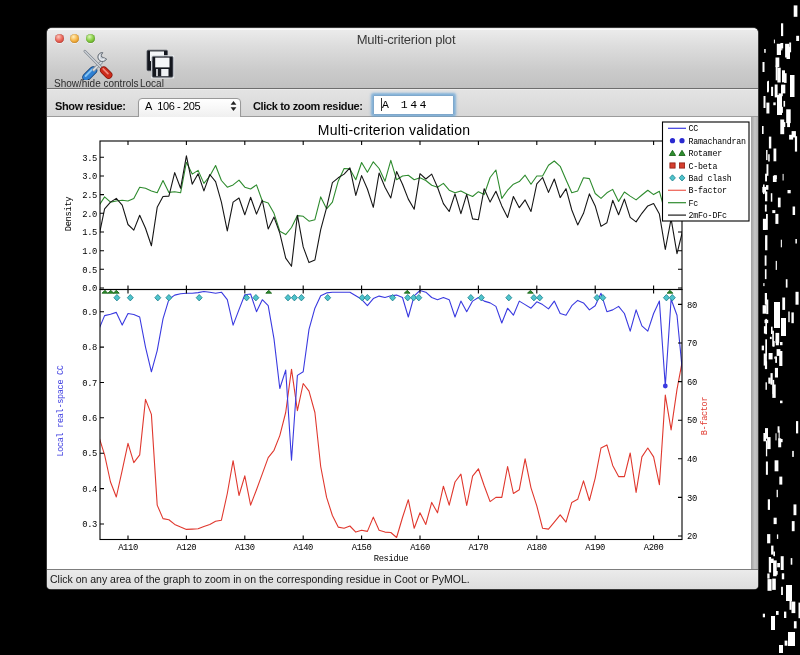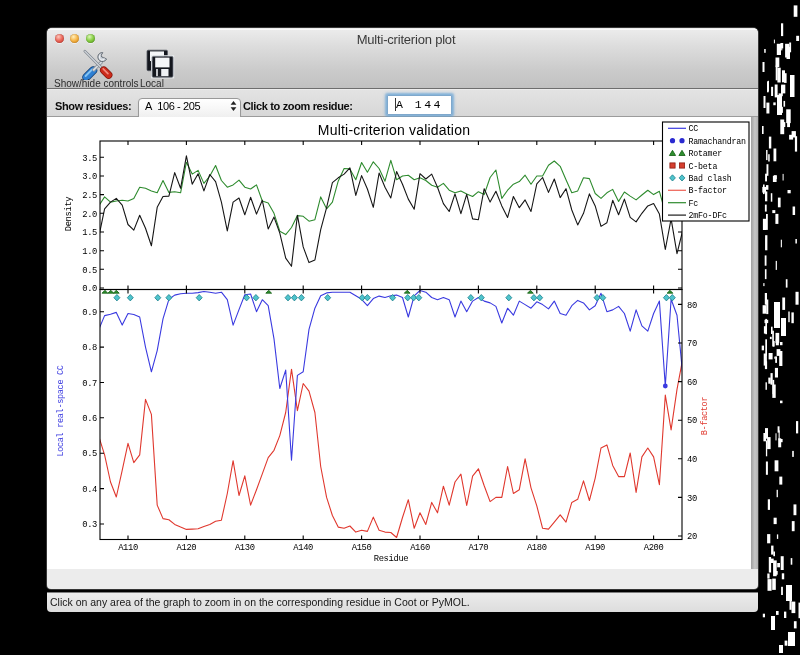--- a/index.html
+++ b/index.html
@@ -10,24 +10,24 @@
 #titlebar:before { content:""; position:absolute; left:1px; right:1px; top:1px; height:1px; background:rgba(255,255,255,0.8); border-radius:4px 4px 0 0; }
 .tl { position:absolute; top:6px; width:9px; height:9px; border-radius:50%; }
 #tl-r { left:7.5px; background:radial-gradient(circle at 3.5px 2.8px, #fdc7bc, #ec6c5f 45%, #d3463a 75%, #ad372d); box-shadow:inset 0 0 1px rgba(60,0,0,.5), 0 1px 0 rgba(255,255,255,.5); }
 #tl-y { left:23px; background:radial-gradient(circle at 3.5px 2.8px, #ffeebb, #f7b84d 45%, #de9526 75%, #b97c1c); box-shadow:inset 0 0 1px rgba(70,40,0,.5), 0 1px 0 rgba(255,255,255,.5); }
 #tl-g { left:38.5px; background:radial-gradient(circle at 3.5px 2.8px, #dcf6b8, #8bd048 45%, #68ad29 75%, #4f8e1f); box-shadow:inset 0 0 1px rgba(0,50,0,.5), 0 1px 0 rgba(255,255,255,.5); }
 #wtitle { position:absolute; top:4px; left:0; width:718px; text-align:center; font-size:13px; letter-spacing:-0.2px; color:#3a3a3a; }
 .tbl { position:absolute; top:50px; font-size:10px; letter-spacing:0px; color:#2c2c2c; text-align:left; white-space:nowrap; }
 #controls { position:absolute; left:0; top:62px; width:711px; height:27px; background:linear-gradient(#e3e3e3,#d7d7d7); border-bottom:1px solid #9b9b9b; }
 #controls .lbl { position:absolute; font-size:11px; letter-spacing:-0.35px; font-weight:bold; color:#0c0c0c; top:10px; }
 #dropdown { position:absolute; left:91px; top:8px; width:103px; height:24px; background:linear-gradient(#ffffff,#f4f4f4 60%, #ebebeb); border:1px solid #999; border-radius:4px; box-shadow:0 1px 1px rgba(0,0,0,0.12); font-size:11px; letter-spacing:-0.4px; color:#000; line-height:14px; padding-left:6px; }
-#field { position:absolute; left:340px; top:5px; width:65px; height:20px; background:#fff; border:1px solid #7fa8cc; box-shadow:0 0 2.5px 1.5px rgba(96,160,213,0.75); border-radius:1px; font-family:"Liberation Mono", monospace; font-size:11.5px; letter-spacing:2.5px; color:#000; line-height:18px; padding-left:7px; }
+#field { position:absolute; left:326px; top:5px; width:81px; height:20px; background:#fff; border:1px solid #7fa8cc; box-shadow:0 0 2.5px 1.5px rgba(96,160,213,0.75); border-radius:1px; font-family:"Liberation Mono", monospace; font-size:11.5px; letter-spacing:2.5px; color:#000; line-height:18px; padding-left:7px; }
 #content { position:absolute; left:0; top:89px; width:711px; height:452px; background:#fff; }
 #scroll { position:absolute; right:0; top:89px; width:7px; height:452px; background:linear-gradient(90deg,#9f9f9f,#c6c6c6 55%,#b2b2b2); }
-#status { position:absolute; left:0; top:564px; width:711px; height:20px; background:linear-gradient(#ebebeb,#dddddd); border-top:1px solid #7d7d7d; border-radius:0 0 4px 4px; font-size:10.5px; color:#161616; line-height:19px; padding-left:3px; }
+#status { position:absolute; left:0; top:541px; width:711px; height:20px; background:linear-gradient(#ebebeb,#dddddd); border-top:1px solid #7d7d7d; border-radius:0 0 4px 4px; font-size:10.5px; color:#161616; line-height:19px; padding-left:3px; }
 </style></head>
 <body>
 <div id="stage">
   <div id="win">
     <div id="titlebar">
       <div class="tl" id="tl-r"></div>
         <div class="tl" id="tl-y"></div>
         <div class="tl" id="tl-g"></div>
       <div id="wtitle">Multi-criterion plot</div>
       <svg width="100" height="32" viewBox="0 0 100 32" style="position:absolute;left:30px;top:20px;">
@@ -50,28 +50,28 @@
 <rect x="74.6" y="7.8" width="22" height="22" fill="none" stroke="#e8ebee" stroke-width="1.2"></rect>
 <rect x="75.2" y="8.4" width="20.8" height="20.8" rx="1.2" fill="#14171e" stroke="#6a7078" stroke-width="0.8"></rect>
           <rect x="78.2" y="9.6" width="14.3" height="9.776" fill="#f4f6f8"></rect>
           <rect x="79.2" y="21" width="12.3" height="7.2" fill="#eef1f4"></rect>
           <rect x="80.8" y="21" width="3.4" height="7.2" fill="#1a1d24"></rect>
 </svg>
       <div class="tbl" style="left:7px; width:85px;">Show/hide controls</div>
       <div class="tbl" style="left:93px; width:40px;">Local</div>
     </div>
     <div id="controls">
-      <div class="lbl" style="left:8px;">Show residues:</div>
+      <div class="lbl" style="left:8px;">Show residue:</div>
       <div id="dropdown">A&nbsp;&nbsp;106 - 205
         <svg width="7" height="10" viewBox="0 0 7 10" style="position:absolute;right:3px;top:2px;">
           <path d="M3.5 0 L6.4 3.7 L0.6 3.7 Z" fill="#222"></path>
             <path d="M3.5 10 L6.4 6.3 L0.6 6.3 Z" fill="#222"></path>
         </svg>
       </div>
-      <div class="lbl" style="left:196px;">Click to zoom residue:</div>
+      <div class="lbl" style="left:206px;">Click to zoom residue:</div>
       <div id="field"><span style="border-left:1px solid #333;">A</span>&nbsp;144</div>
     </div>
     <div id="content"></div>
     <div id="scroll"></div>
     <div id="status">Click on any area of the graph to zoom in on the corresponding residue in Coot or PyMOL.</div>
   </div>
   <svg width="703" height="454" viewBox="48 116 703 454" style="position:absolute;left:48px;top:116px;">
 <defs>
         <clipPath id="cpt">
           <rect x="100.0" y="141.0" width="582.0" height="148.5"></rect>

